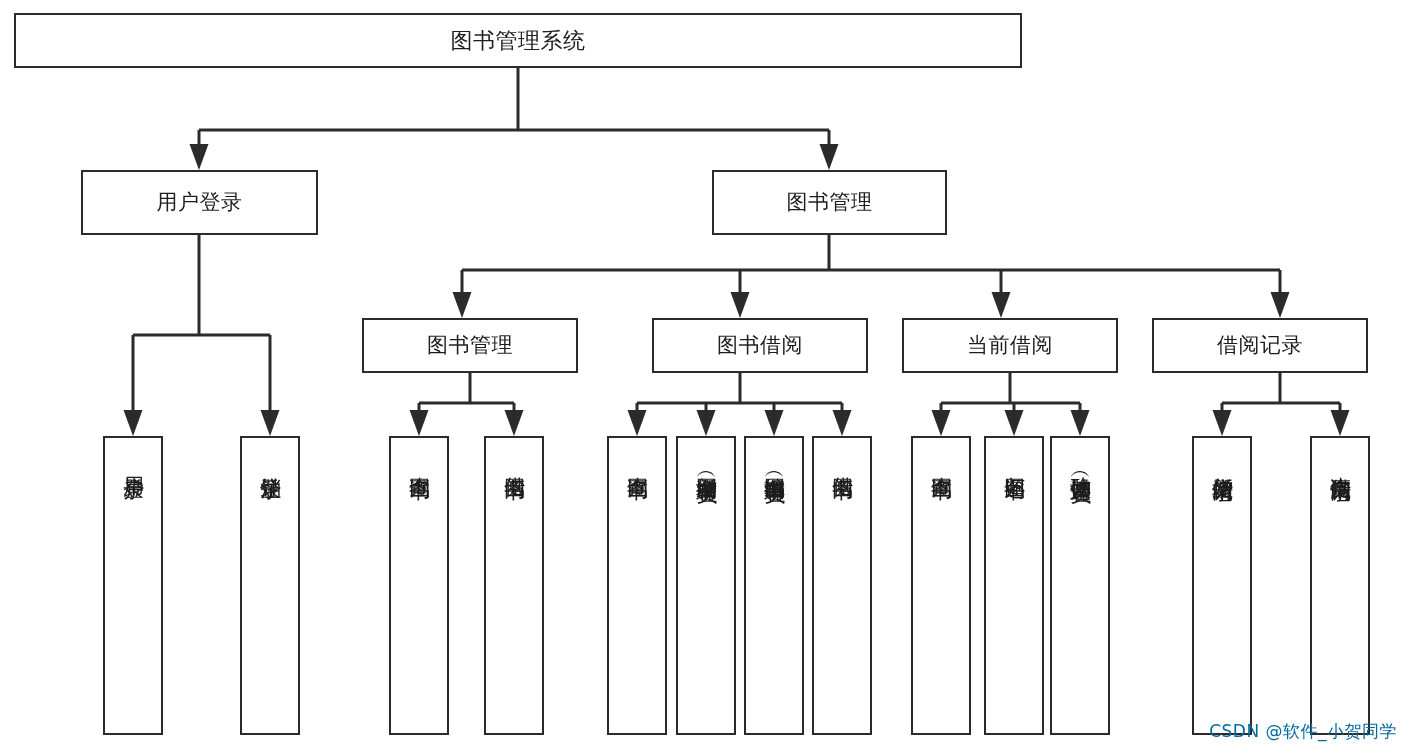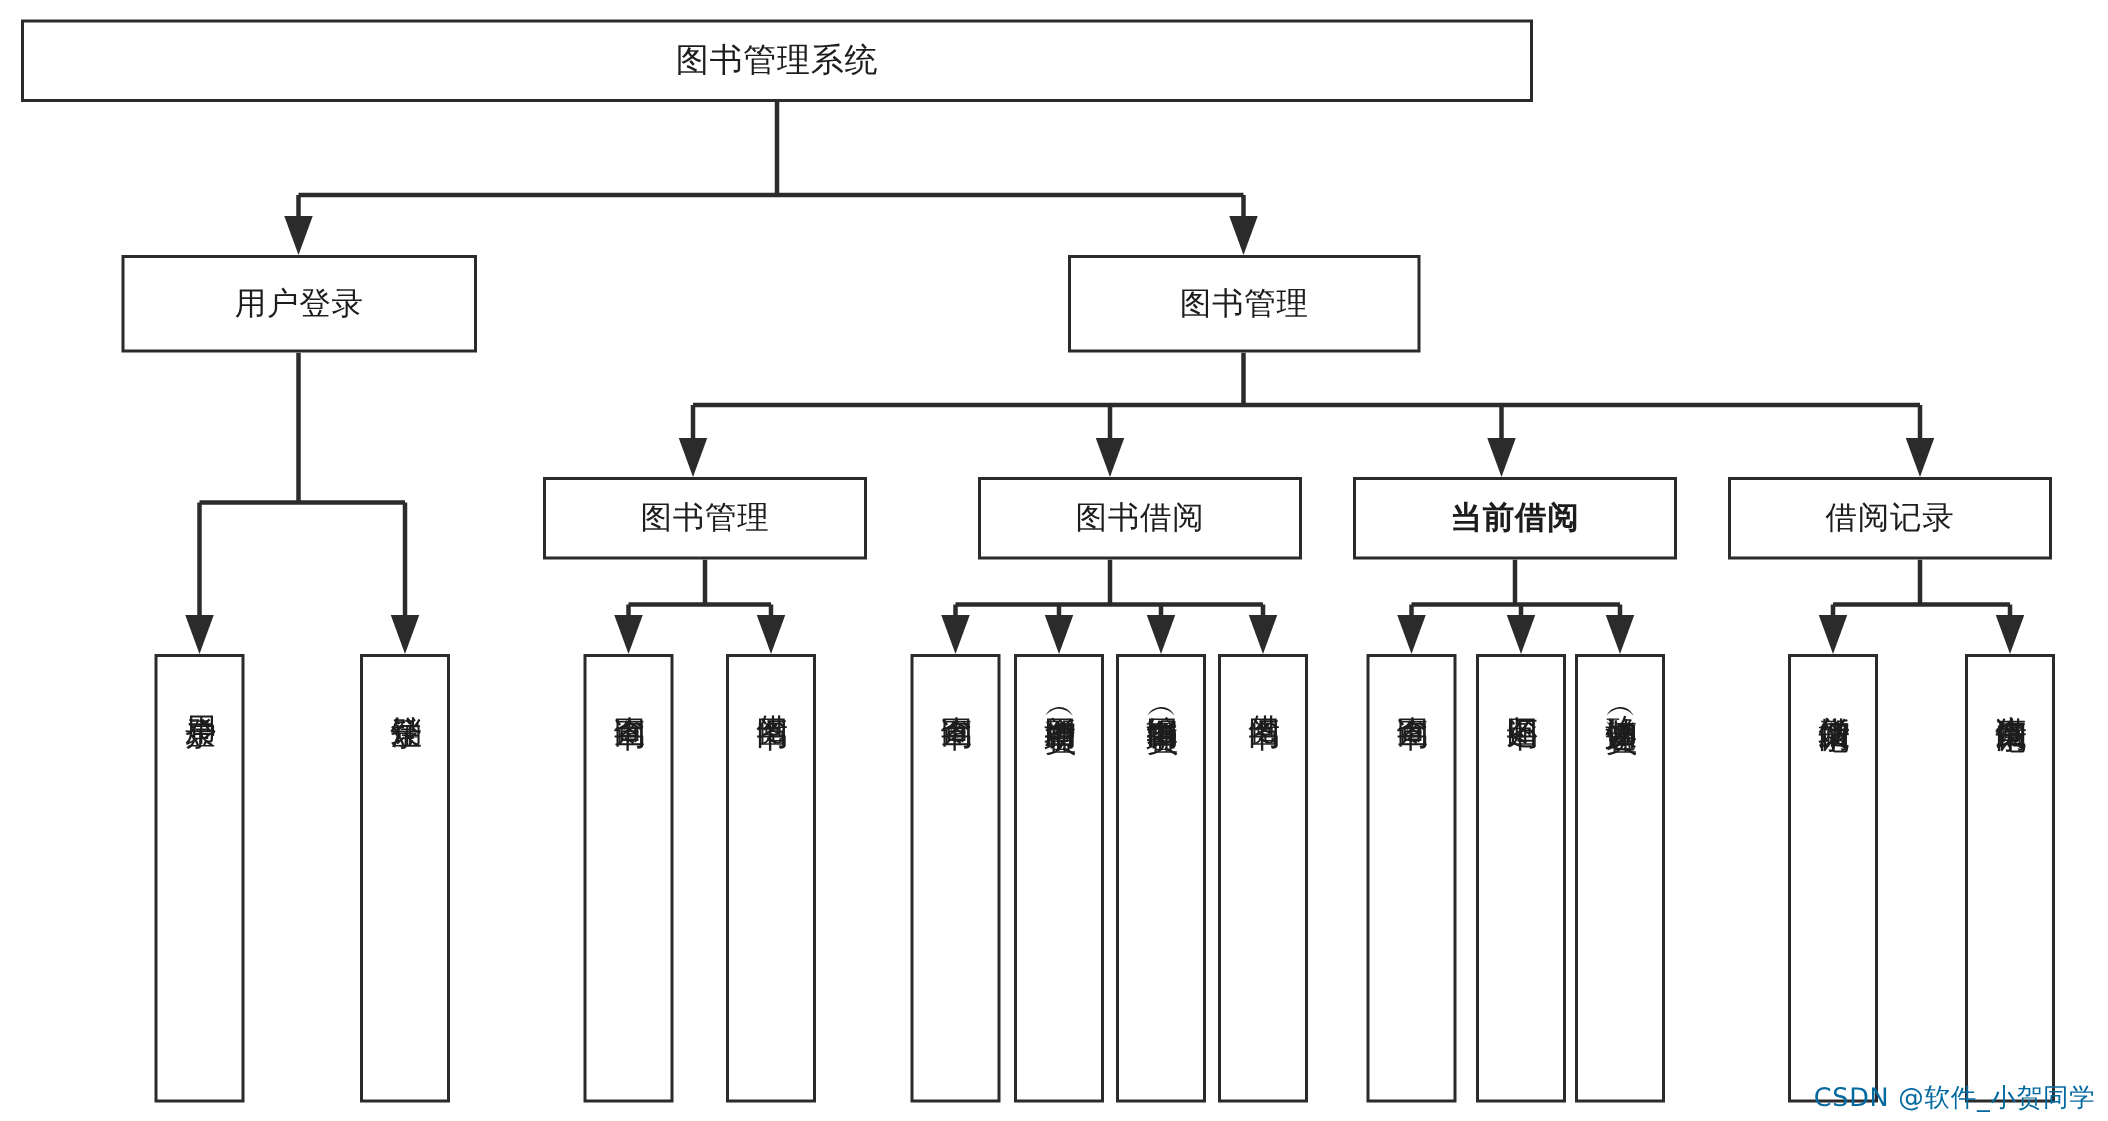--- a/index.html
+++ b/index.html
@@ -144,21 +144,21 @@
   </div>
 
   <div class="node-box" id="node-new_book_rec" style="left: 362px; top: 318px; width: 216px; height: 55px;">
     <span class="node-label-h">图书管理</span>
   </div>
 
   <div class="node-box" id="node-book_borrow" style="left: 652px; top: 318px; width: 216px; height: 55px;">
     <span class="node-label-h">图书借阅</span>
   </div>
 
-  <div class="node-box" id="node-current_borrow" style="left: 902px; top: 318px; width: 216px; height: 55px; font-weight: bold;">
+  <div class="node-box" id="node-current_borrow" style="left: 902px; top: 318px; width: 216px; height: 55px;">
     <span class="node-label-h">当前借阅</span>
   </div>
 
   <div class="node-box" id="node-borrow_record" style="left: 1152px; top: 318px; width: 216px; height: 55px;">
     <span class="node-label-h">借阅记录</span>
   </div>
 
   <div class="node-box vertical" id="node-leaf_user_login" style="left: 103px; top: 436px; width: 60px; height: 299px;">
     <span class="node-label-v">用户登录</span>
   </div>

